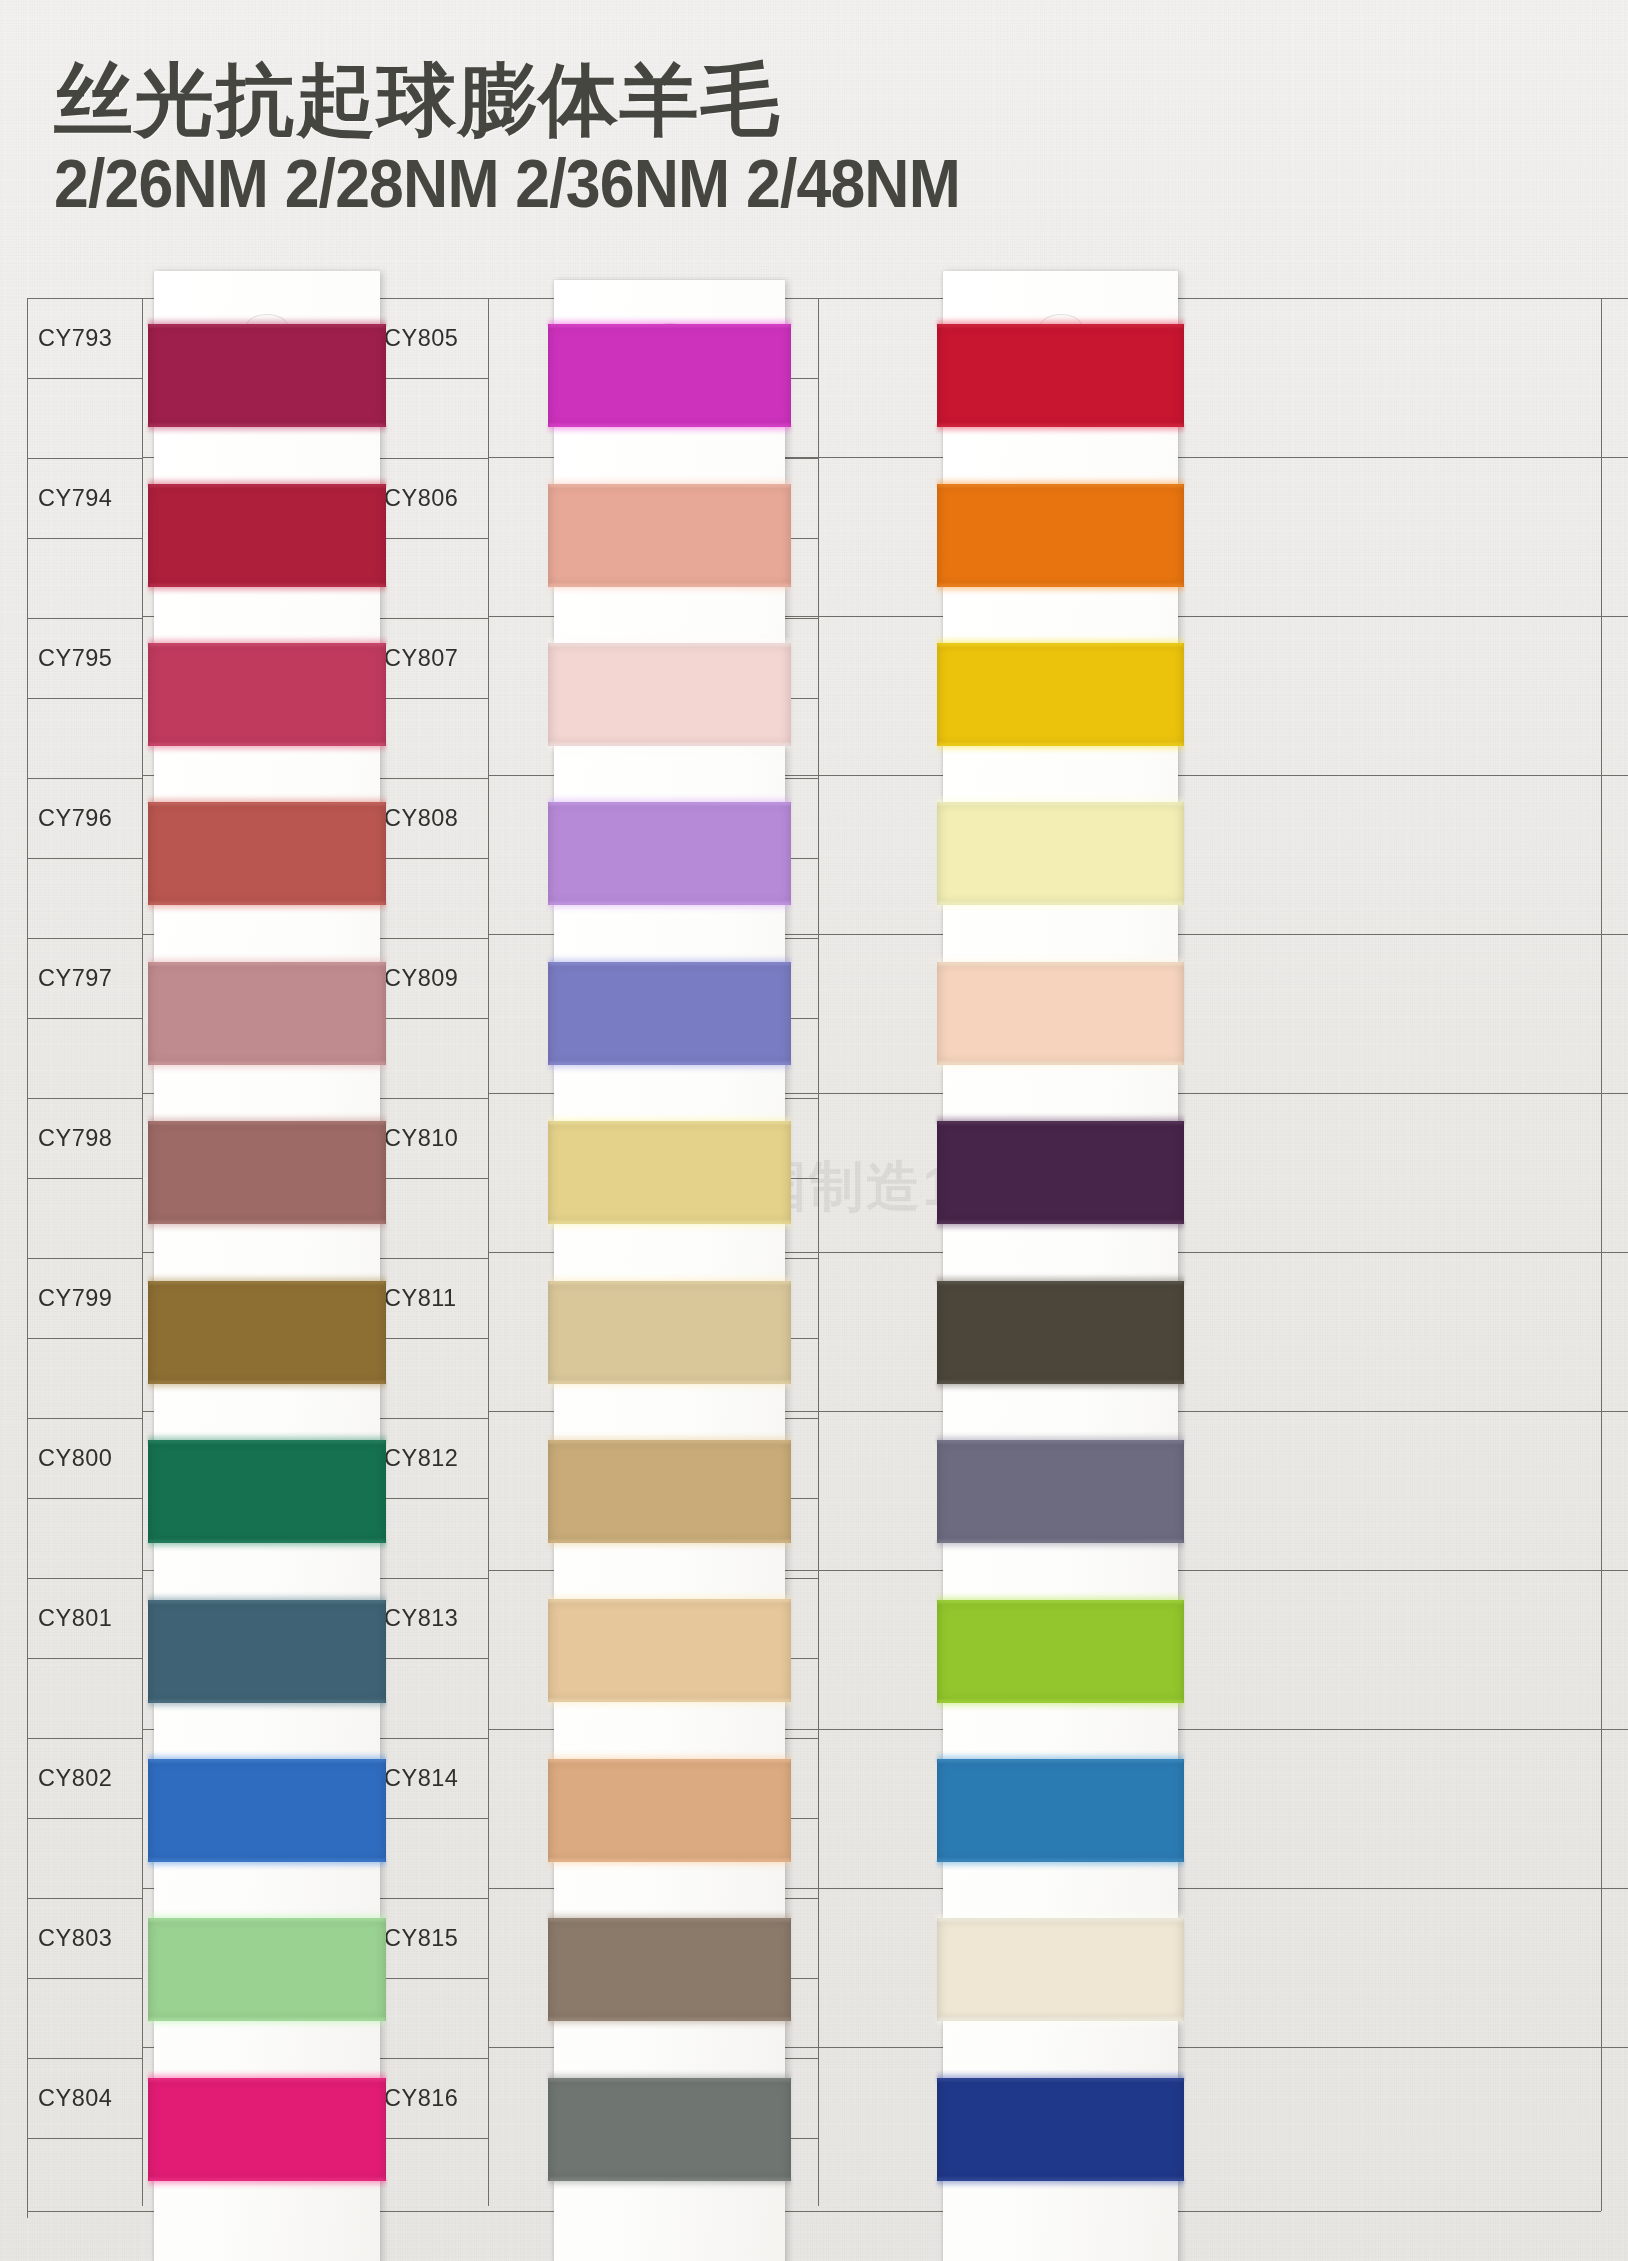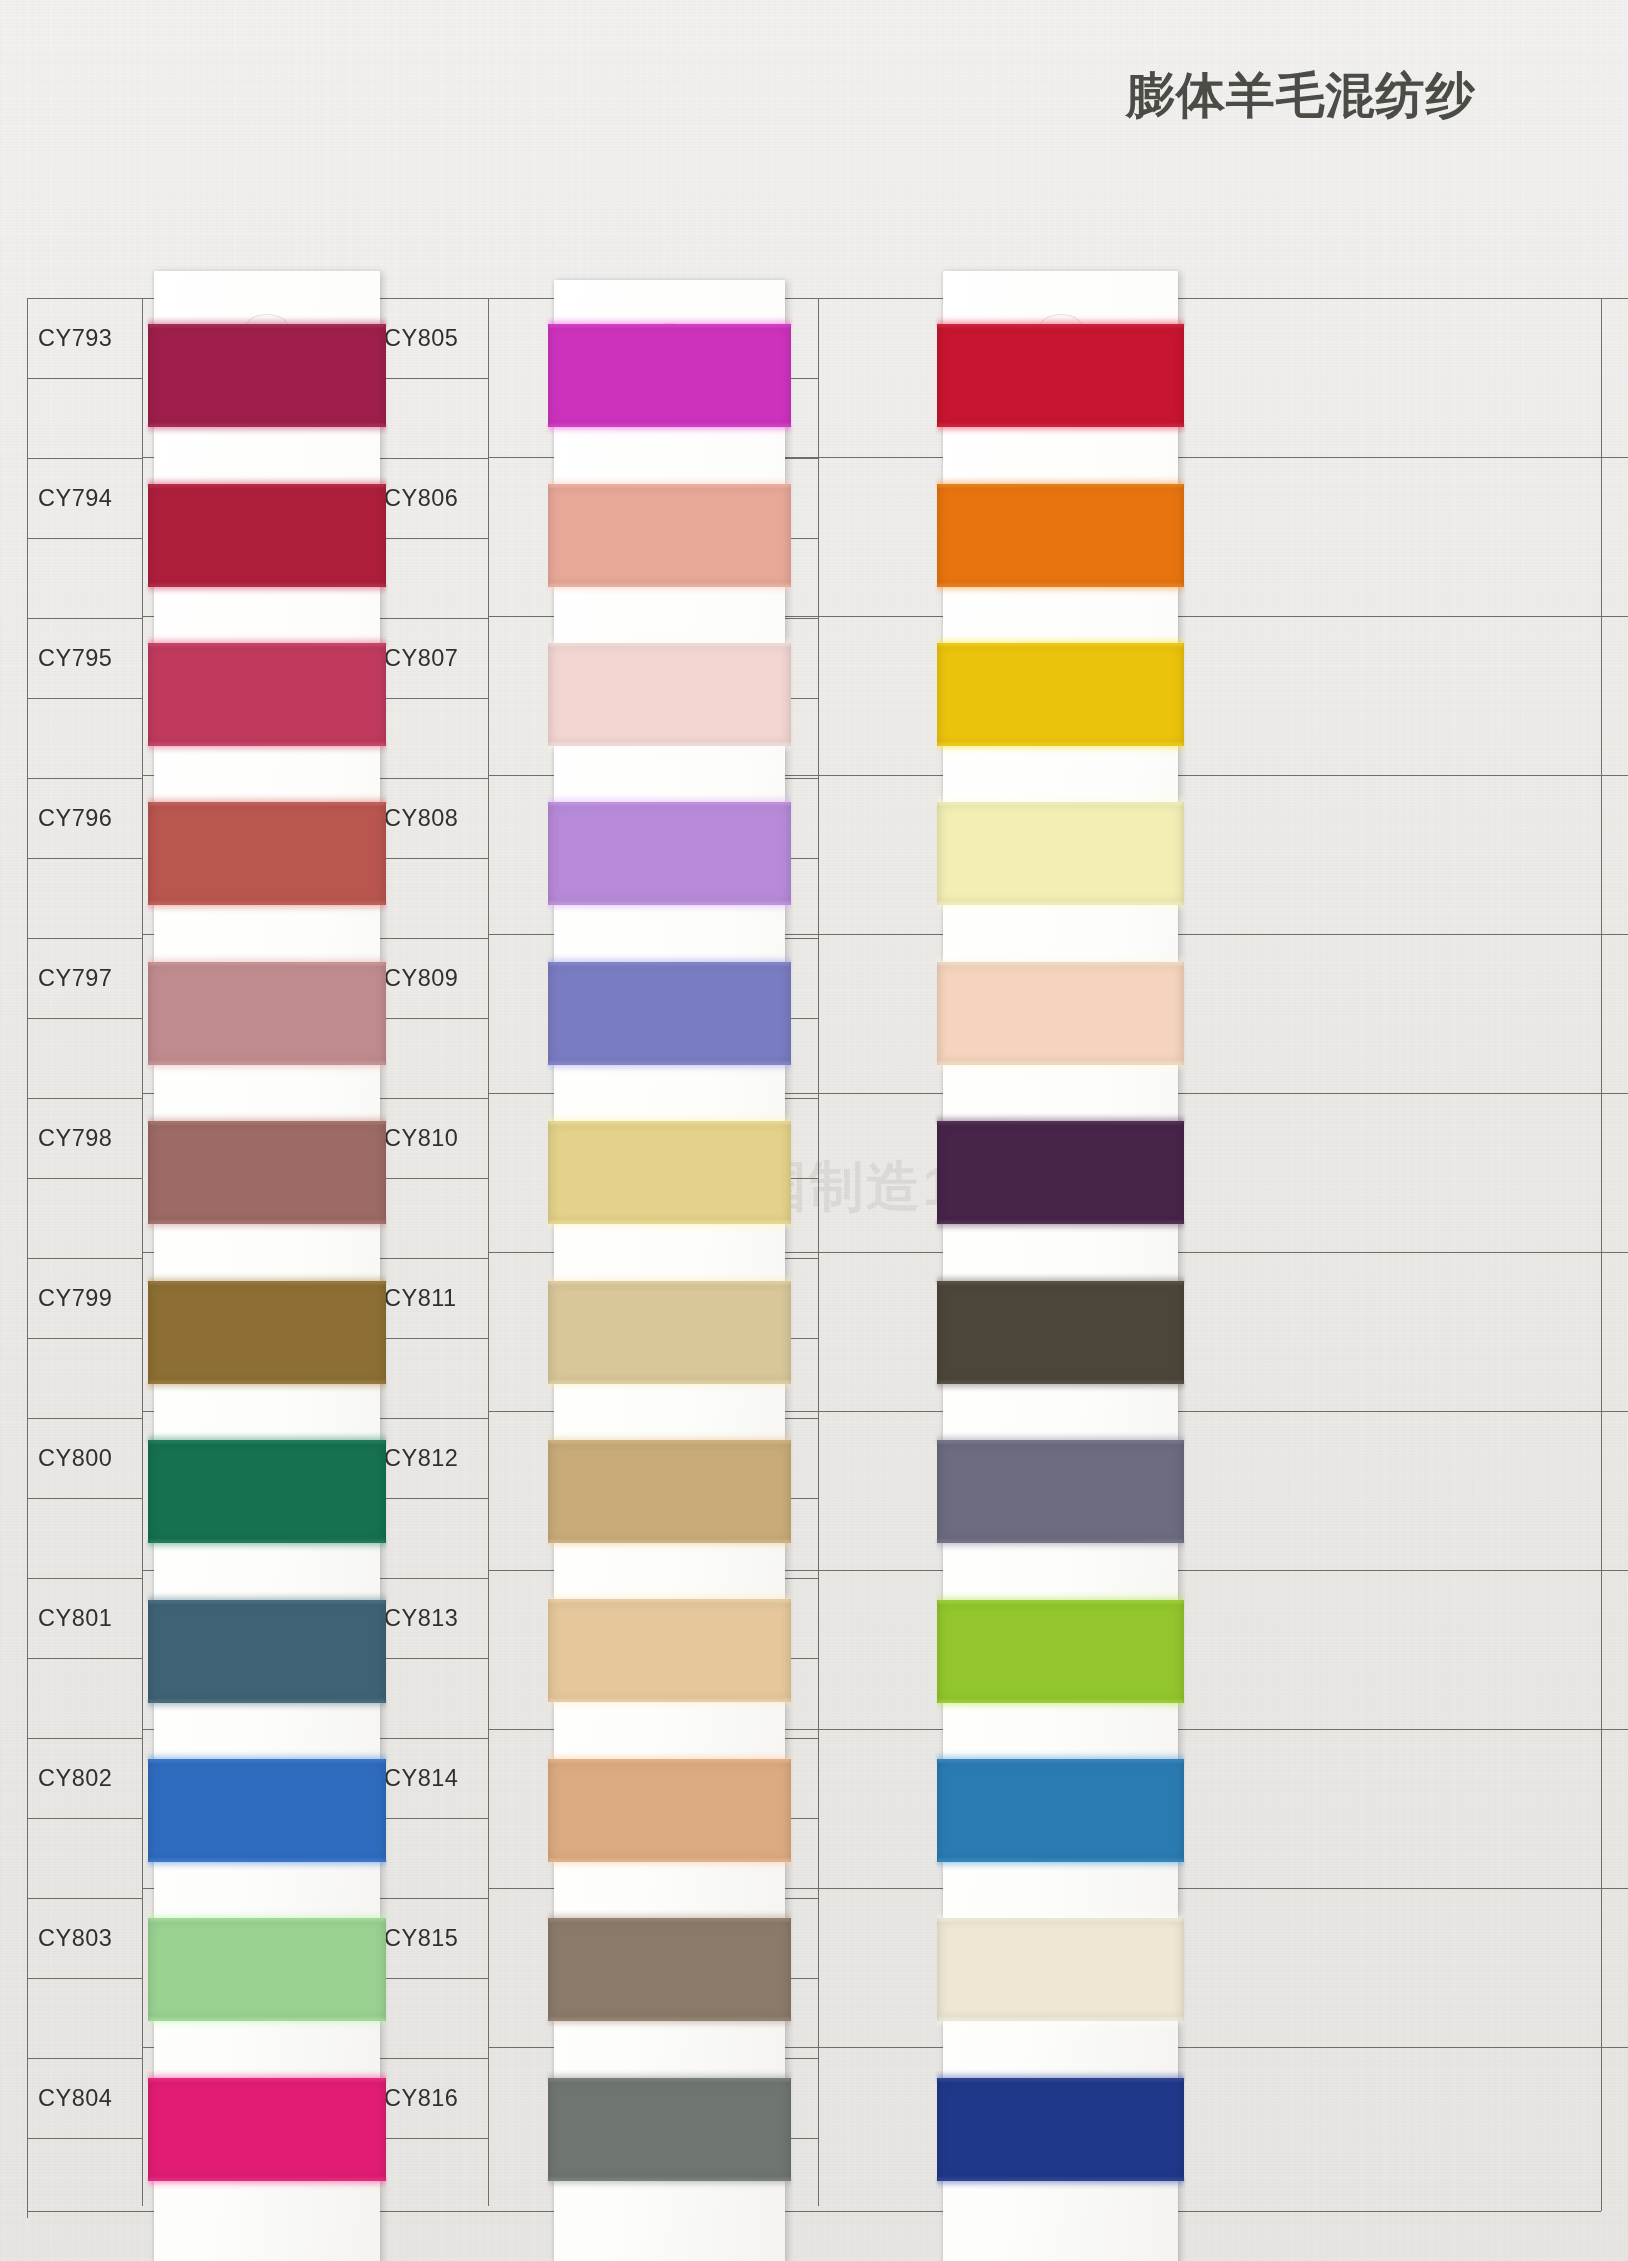--- a/index.html
+++ b/index.html
@@ -113,23 +113,26 @@
     pointer-events:none;user-select:none;
   }
 </style>
 </head>
 <body>
 
 <div id="paper"></div>
 
 <div id="header">
 
+  <div id="title-block">
+    <div class="main-title">丝光抗起球膨体羊毛</div>
+    <div class="sub-title">2/26NM 2/28NM 2/36NM 2/48NM</div>
+  </div>
 
   <div id="spec-block">
-    <div class="spec-line big">膨体羊毛混纺纱</div>
   </div>
 
 </div>
 
 <div id="grid">
   <div class="grid-right-edge"></div>
   <div class="grid-bottom-edge"></div>
 <div class="grid-col lbl-col" style="left: 0px; width: 115px;">
       <div class="code-cell" style="height: 80px;">CY793</div>
       <div class="blank-cell" style="height: 80px;"></div>

